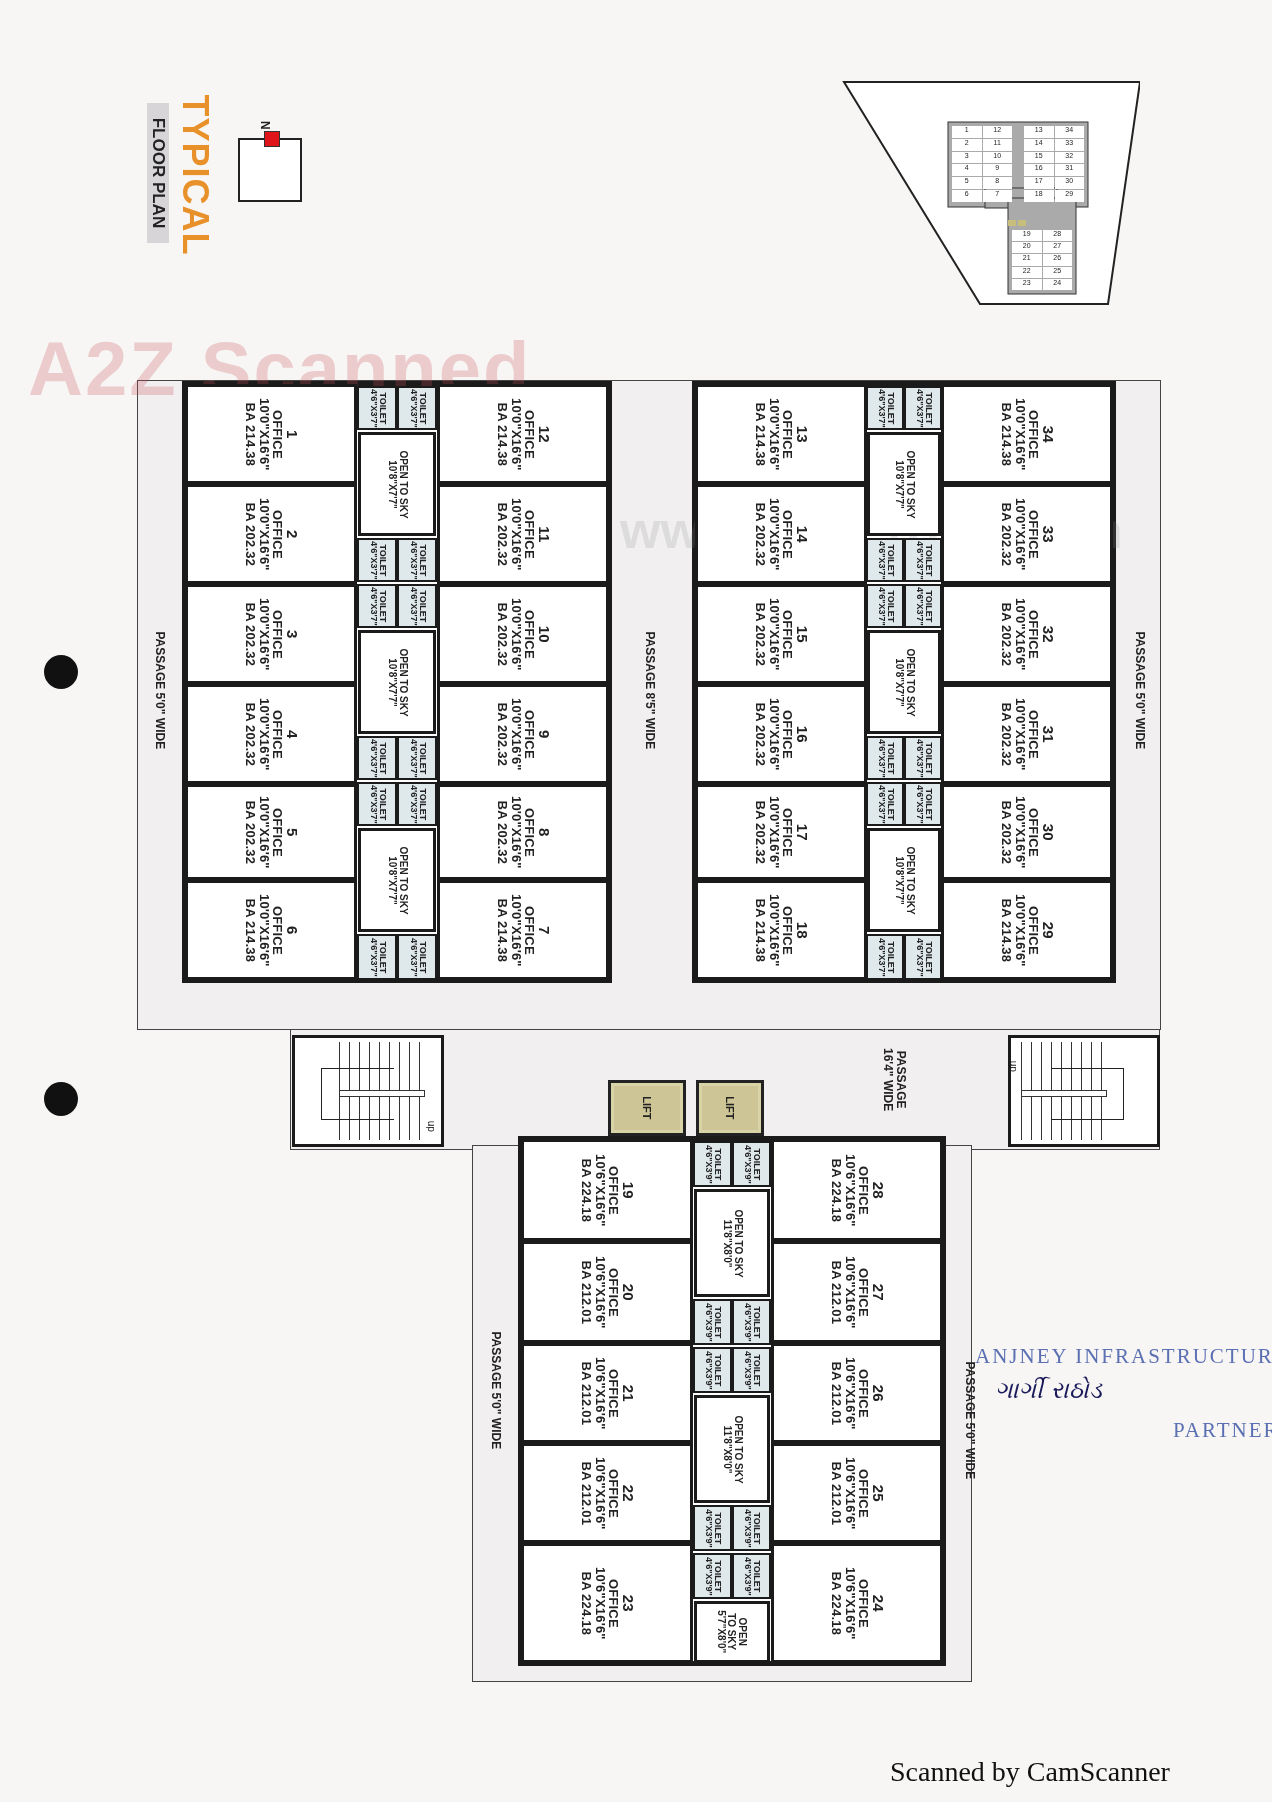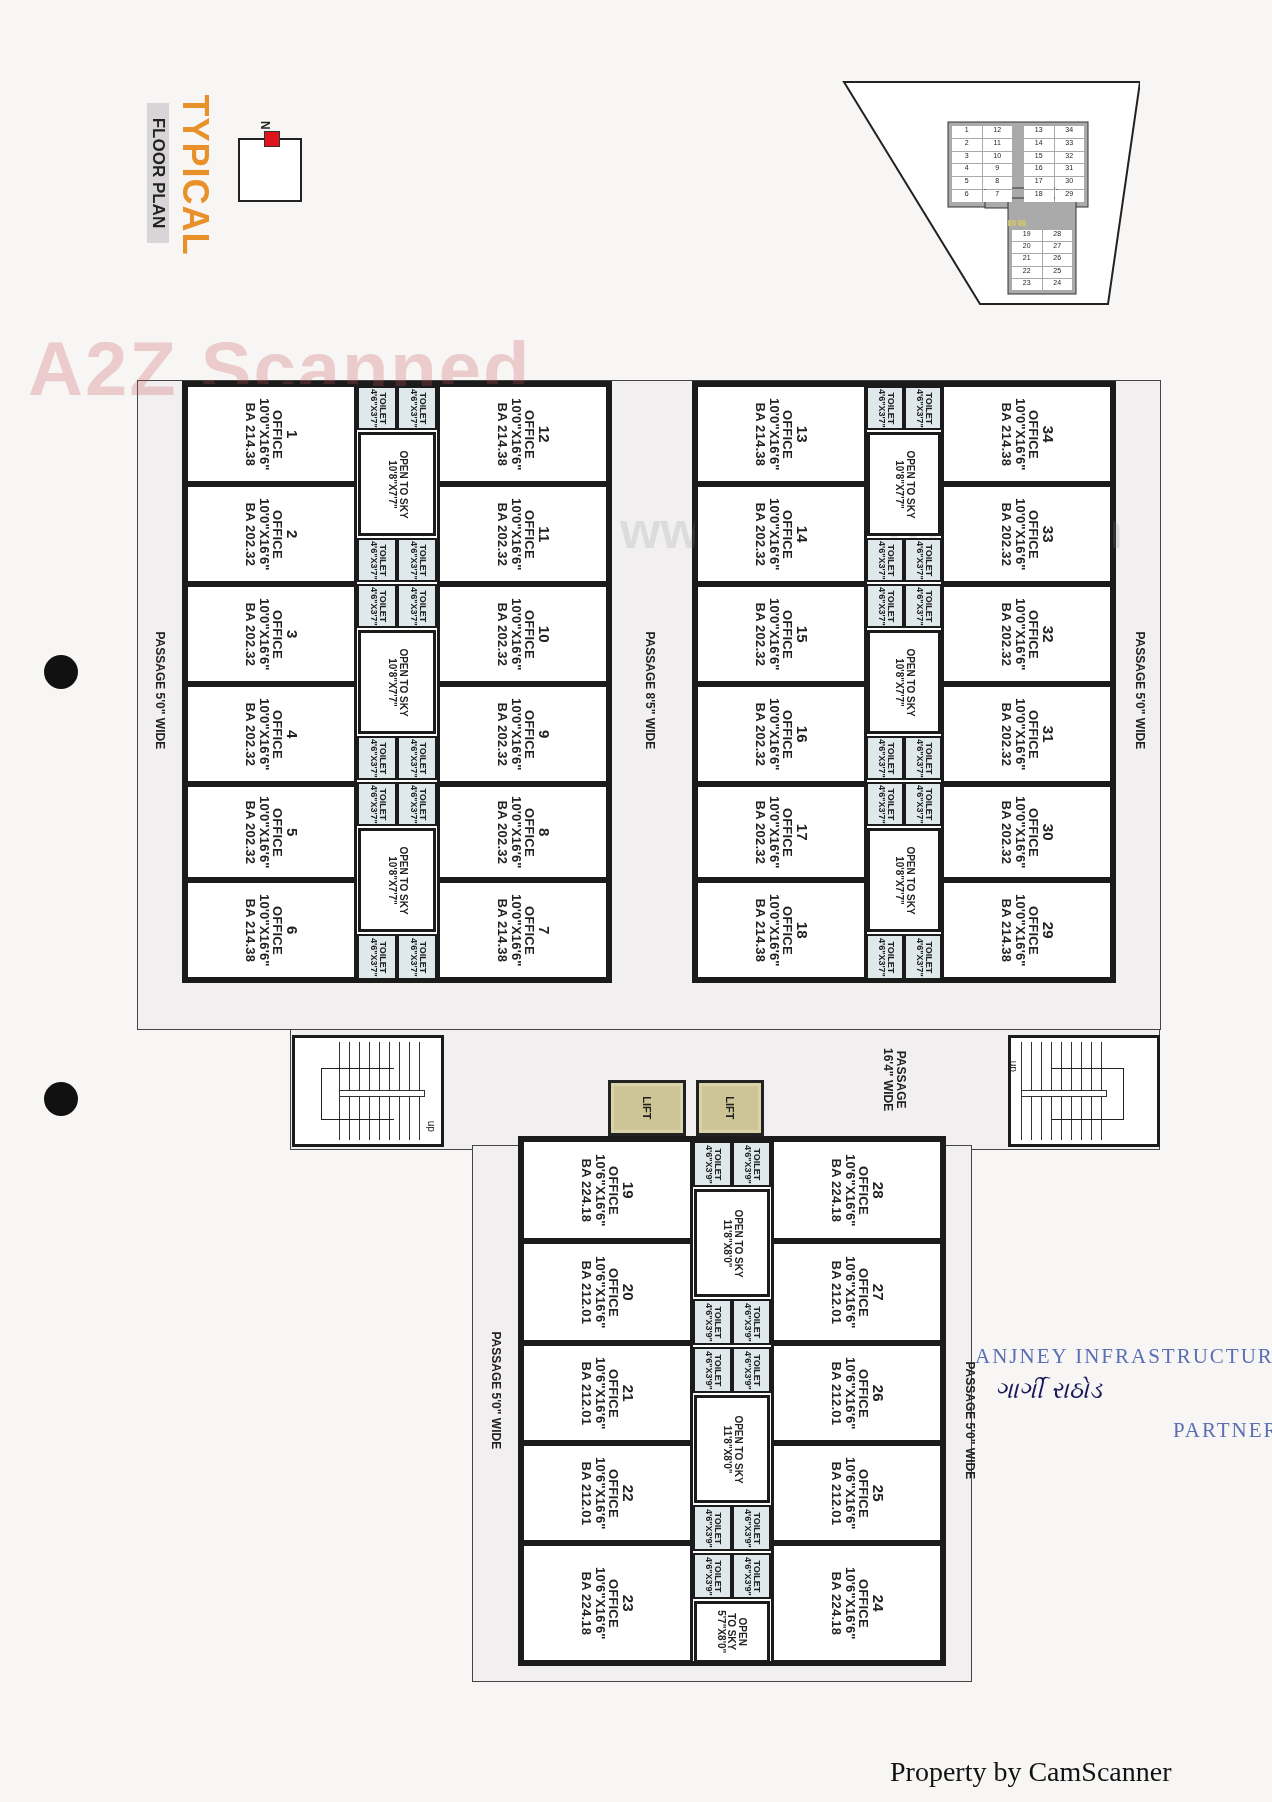--- a/index.html
+++ b/index.html
@@ -578,13 +578,13 @@
 <div class="sky rot" style="left:694px;top:1601px;width:76px;height:62px;">
     <div class="inner"><span>OPEN</span><br><span>TO SKY</span><br><span>5'7"X8'0"</span></div>
   </div>
 
 <div class="abs" style="left:975px;top:1340px;width:297px;height:110px;color:#5b6fb3;font-family:'Liberation Serif', serif;">
   <div class="abs" style="left:0;top:4px;font-size:21px;letter-spacing:2px;white-space:nowrap;">ANJNEY INFRASTRUCTURE</div>
   <div class="abs" style="left:20px;top:36px;font-size:24px;color:#1a1a5a;font-family:'DejaVu Sans', sans-serif;font-style:italic;white-space:nowrap;">ગાર્ગી રાઠોડ</div>
   <div class="abs" style="left:198px;top:78px;font-size:21px;letter-spacing:2px;">PARTNER</div>
 </div>
 
-<div class="abs" style="left:890px;top:1756px;font-family:'Liberation Serif', serif;font-size:28px;color:#111;white-space:nowrap;">Property by CamScanner</div>
+<div class="abs" style="left:890px;top:1756px;font-family:'Liberation Serif', serif;font-size:28px;color:#111;white-space:nowrap;">Scanned by CamScanner</div>
 
 </body></html>

